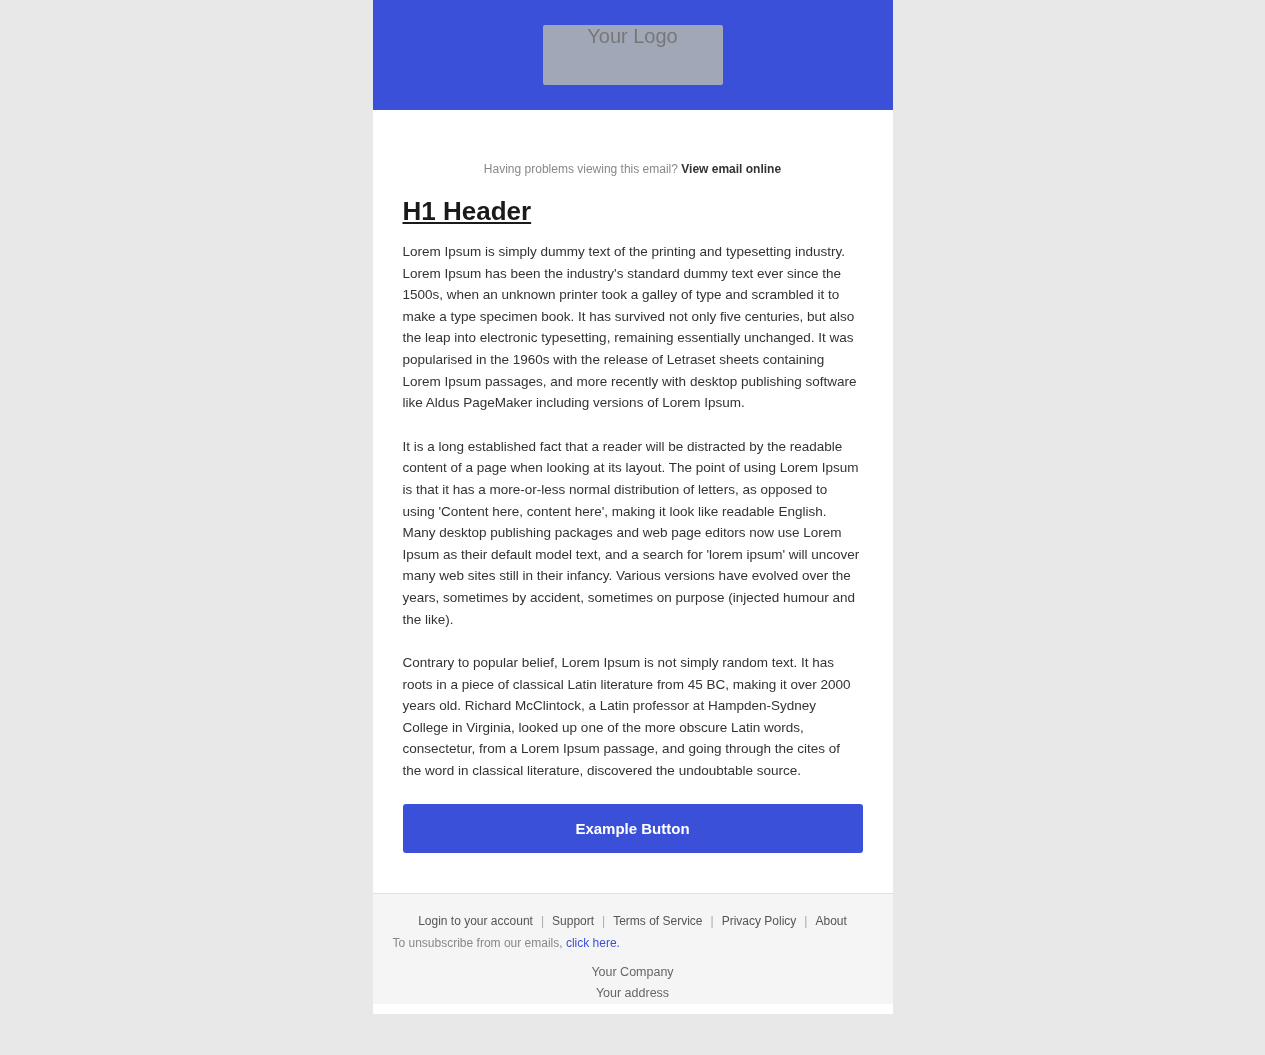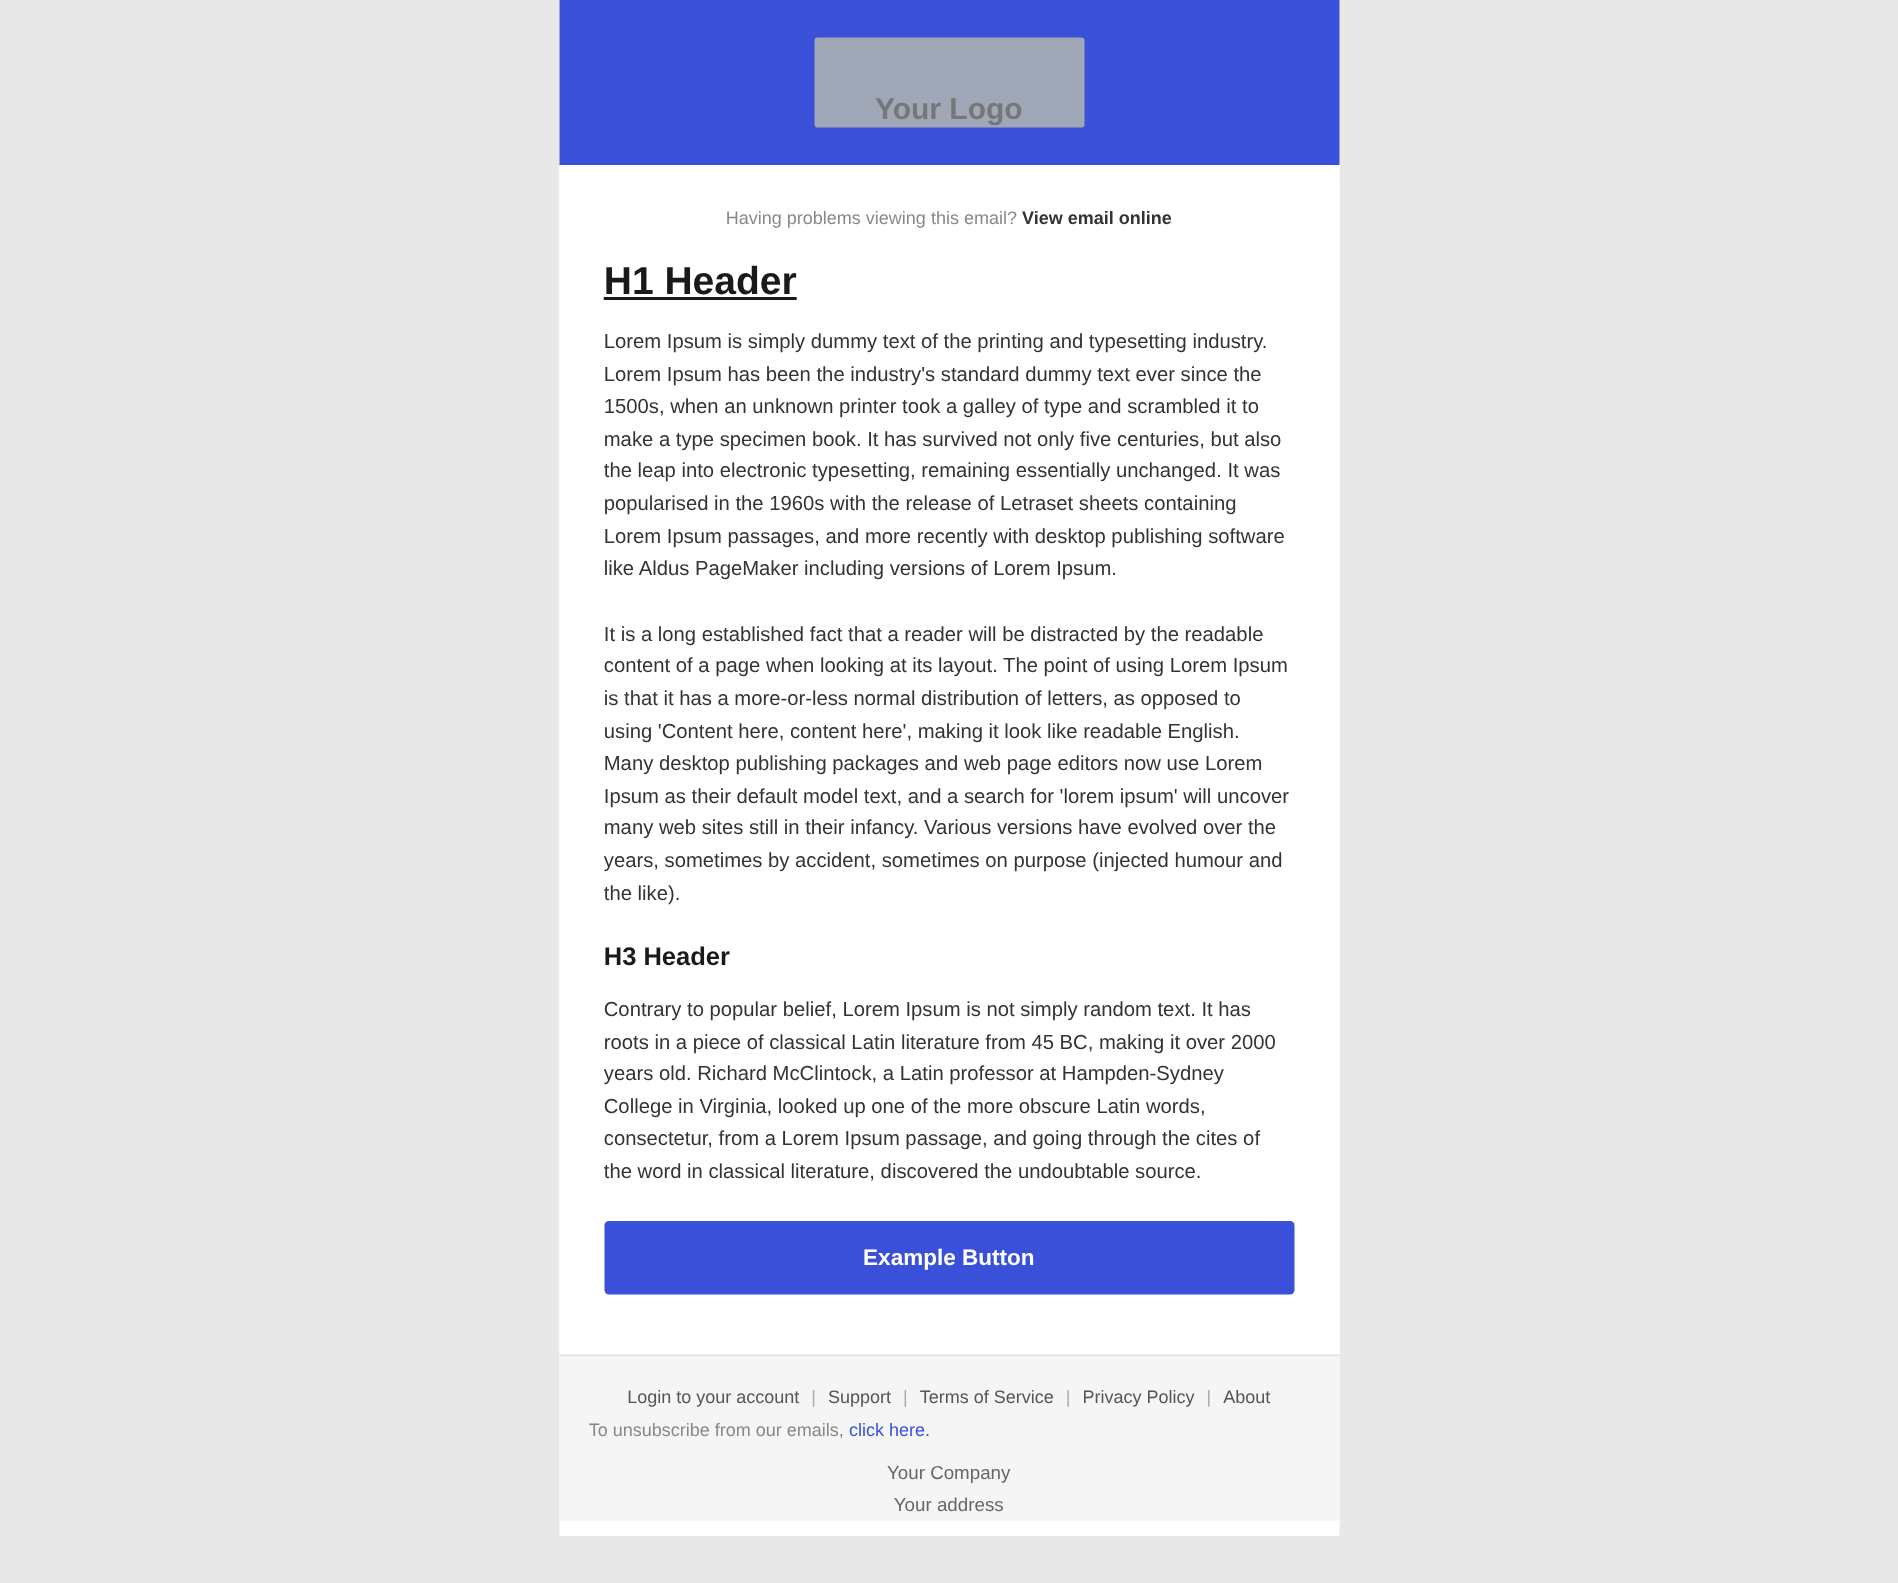--- a/index.html
+++ b/index.html
@@ -26,37 +26,38 @@
       padding: 20px;
       display: flex;
       align-items: center;
       justify-content: center;
       min-height: 110px;
     }
     .logo-placeholder {
       background-color: #a0a8b8;
       color: #777;
       font-size: 20px;
-      font-weight: bold;
+      font-weight: normal;
       width: 180px;
       height: 60px;
       display: flex;
-      align-items: flex-end;
+      align-items: flex-start;
       justify-content: center;
       border-radius: 2px;
     }
     .email-body {
       padding: 28px 30px 30px 30px;
       background: #ffffff;
     }
     .view-online-bar {
       text-align: center;
       font-size: 12px;
       color: #888;
       margin-bottom: 20px;
+      margin-top: 24px;
     }
     .view-online-bar a {
       color: #333;
       font-weight: bold;
       text-decoration: none;
     }
     .h1-header {
       font-size: 26px;
       font-weight: bold;
       color: #1a1a1a;
@@ -156,21 +157,20 @@
         <a href="#"> <span>View email online</span></a>
       </div>
 
       <h1 class="h1-header">H1 Header</h1>
 
       <p class="body-text">Lorem Ipsum is simply dummy text of the printing and typesetting industry. Lorem Ipsum has been the industry's standard dummy text ever since the 1500s, when an unknown printer took a galley of type and scrambled it to make a type specimen book. It has survived not only five centuries, but also the leap into electronic typesetting, remaining essentially unchanged. It was popularised in the 1960s with the release of Letraset sheets containing Lorem Ipsum passages, and more recently with desktop publishing software like Aldus PageMaker including versions of Lorem Ipsum.</p>
 
 
       <p class="body-text">It is a long established fact that a reader will be distracted by the readable content of a page when looking at its layout. The point of using Lorem Ipsum is that it has a more-or-less normal distribution of letters, as opposed to using 'Content here, content here', making it look like readable English. Many desktop publishing packages and web page editors now use Lorem Ipsum as their default model text, and a search for 'lorem ipsum' will uncover many web sites still in their infancy. Various versions have evolved over the years, sometimes by accident, sometimes on purpose (injected humour and the like).</p>
 
-      <h3 class="h3-header">H3 Header</h3>
 
       <p class="body-text">Contrary to popular belief, Lorem Ipsum is not simply random text. It has roots in a piece of classical Latin literature from 45 BC, making it over 2000 years old. Richard McClintock, a Latin professor at Hampden-Sydney College in Virginia, looked up one of the more obscure Latin words, consectetur, from a Lorem Ipsum passage, and going through the cites of the word in classical literature, discovered the undoubtable source.</p>
 
       <button class="example-button">Example Button</button>
 
     </div>
 
     <div class="email-footer">
 
       <div class="footer-links">

